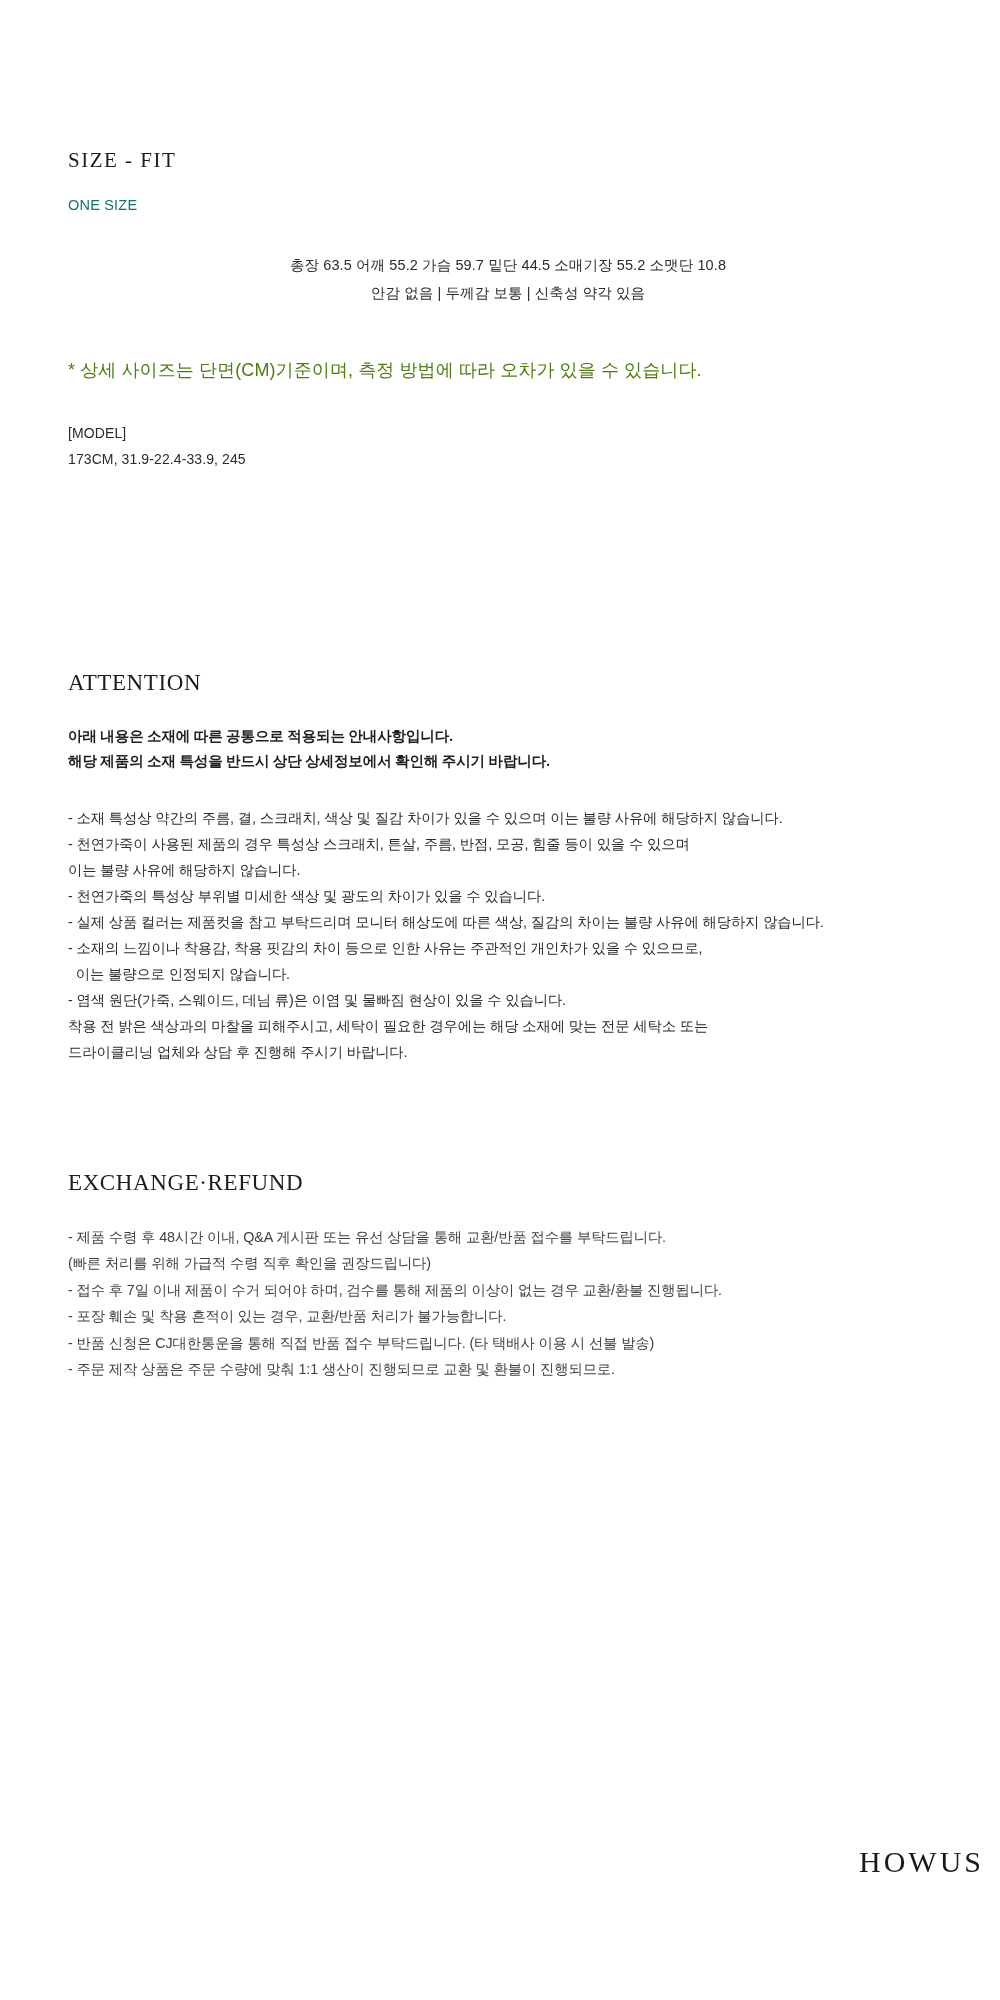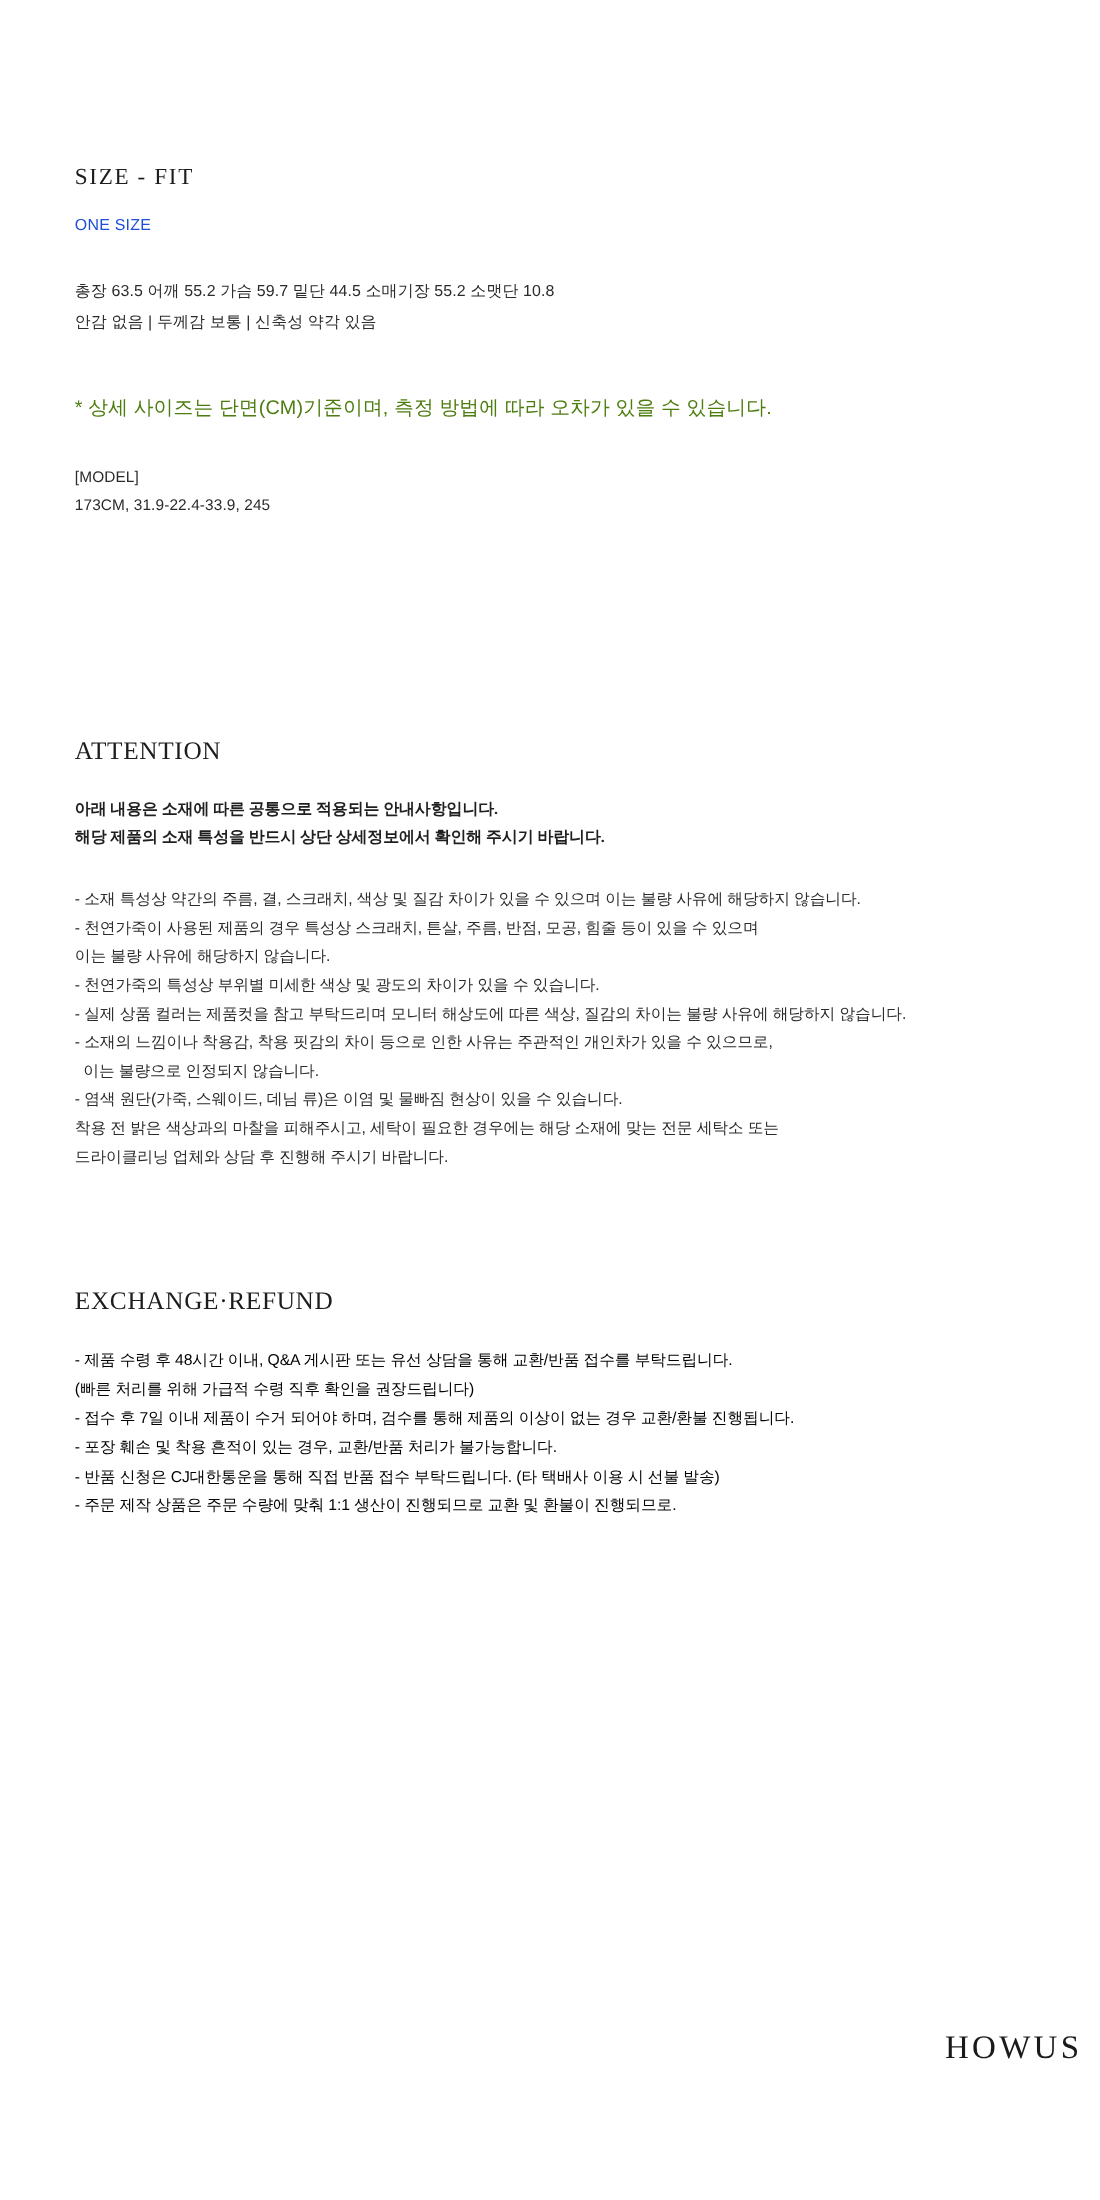--- a/index.html
+++ b/index.html
@@ -34,30 +34,31 @@
     font-size: 21px;
     letter-spacing: 1.5px;
     color: #1d1d1d;
     font-weight: 400;
     margin: 0 0 24px 0;
     line-height: 1.2;
   }
   .size-onesize {
     font-family: "Liberation Sans", sans-serif;
     font-size: 14.5px;
-    color: #1d4ed8;
+    color: #0f766e;
     letter-spacing: 0.2px;
     margin-bottom: 38px;
   }
   .size-measure {
     font-family: "Liberation Sans", sans-serif;
     font-size: 14.5px;
     color: #2b2b2b;
     line-height: 1.95;
     letter-spacing: 0.1px;
+    text-align: center;
   }
   .size-note {
     font-family: "Liberation Sans", sans-serif;
     font-size: 18px;
     color: #4d7c0f;
     margin-top: 50px;
     letter-spacing: 0.1px;
   }
   .model-block {
     font-family: "Liberation Sans", sans-serif;
@@ -104,21 +105,21 @@
   
   .exchange-section {
     position: absolute;
     left: 68px;
     top: 1170px;
     width: 890px;
   }
   .ex-list {
     font-family: "Liberation Sans", sans-serif;
     font-size: 14.3px;
-    color: #000000;
+    color: #404040;
     line-height: 1.85;
     letter-spacing: -0.1px;
   }
   .ex-list div { white-space: pre; }
 
   
   .footer-logo {
     position: absolute;
     left: 0;
     right: 16px;

